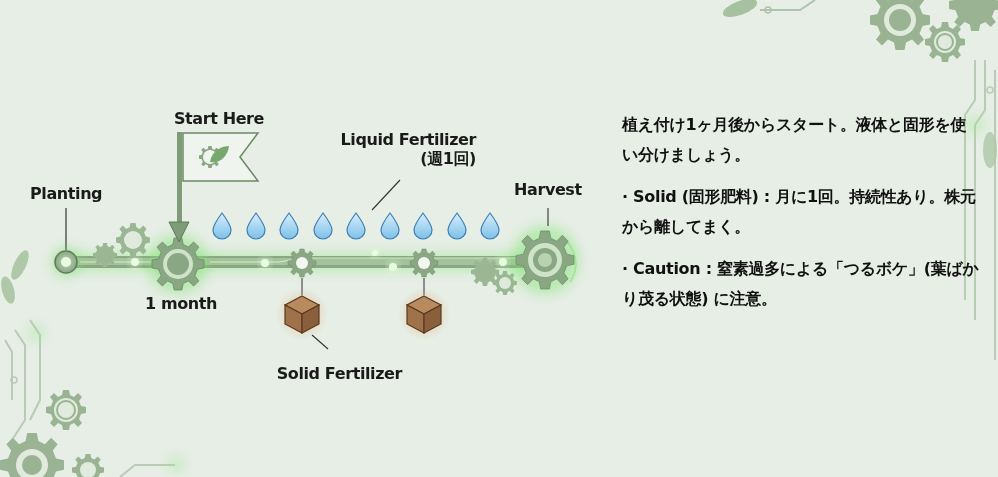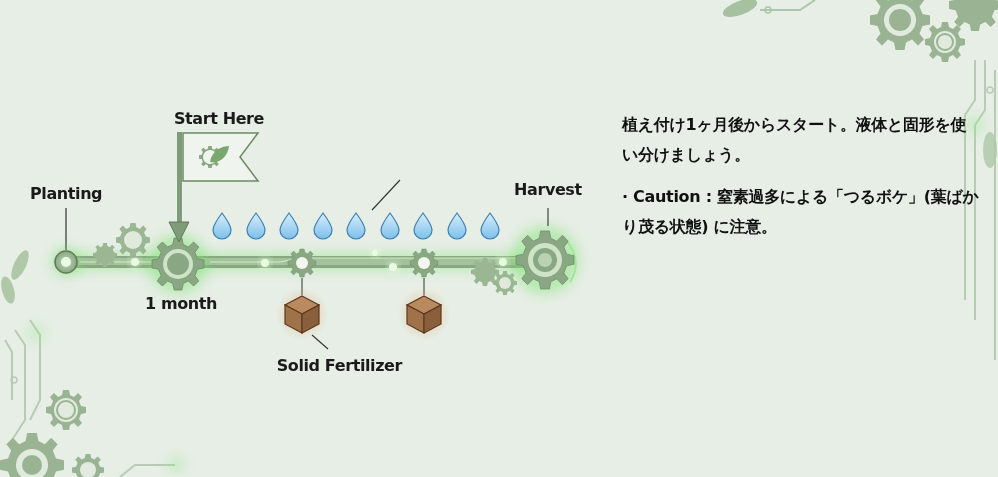--- a/index.html
+++ b/index.html
@@ -243,23 +243,28 @@
       <circle cx="545" cy="260" r="7" fill="#b9d2b2"></circle>
       <line x1="548" y1="208" x2="548" y2="226" stroke="#333" stroke-width="1.1"></line>
     </g>
   </svg>
 
   <div class="label label-condensed" style="left:30px; top:184px;">Planting</div>
   <div class="label label-condensed" style="left:174px; top:109px;">Start Here</div>
   <div class="label label-condensed" style="left:145px; top:294px;">1 month</div>
   <div class="label label-condensed" style="left:514px; top:180px;">Harvest</div>
 
-
-  <div class="label label-condensed" style="left:262px; top:356px; width:140px;">
+  <div class="label label-condensed" style="left:326px; top:130px; width:150px;">
+    <div>Liquid Fertilizer</div>
+    <div>(週1回)</div>
+  </div>
+
+  <div class="label label-condensed" style="left:262px; top:364px; width:140px;">
     <div>Solid Fertilizer</div>
   </div>
 
   <div class="right-panel">
     <p class="para">植え付け1ヶ月後からスタート。液体と固形を使い分けましょう。</p>
+    <p class="para">· Solid (固形肥料) : 月に1回。持続性あり。株元から離してまく。</p>
     <p class="para">· Caution : 窒素過多による「つるボケ」(葉ばかり茂る状態) に注意。</p>
   </div>
 
 </div>
 
 </body></html>

